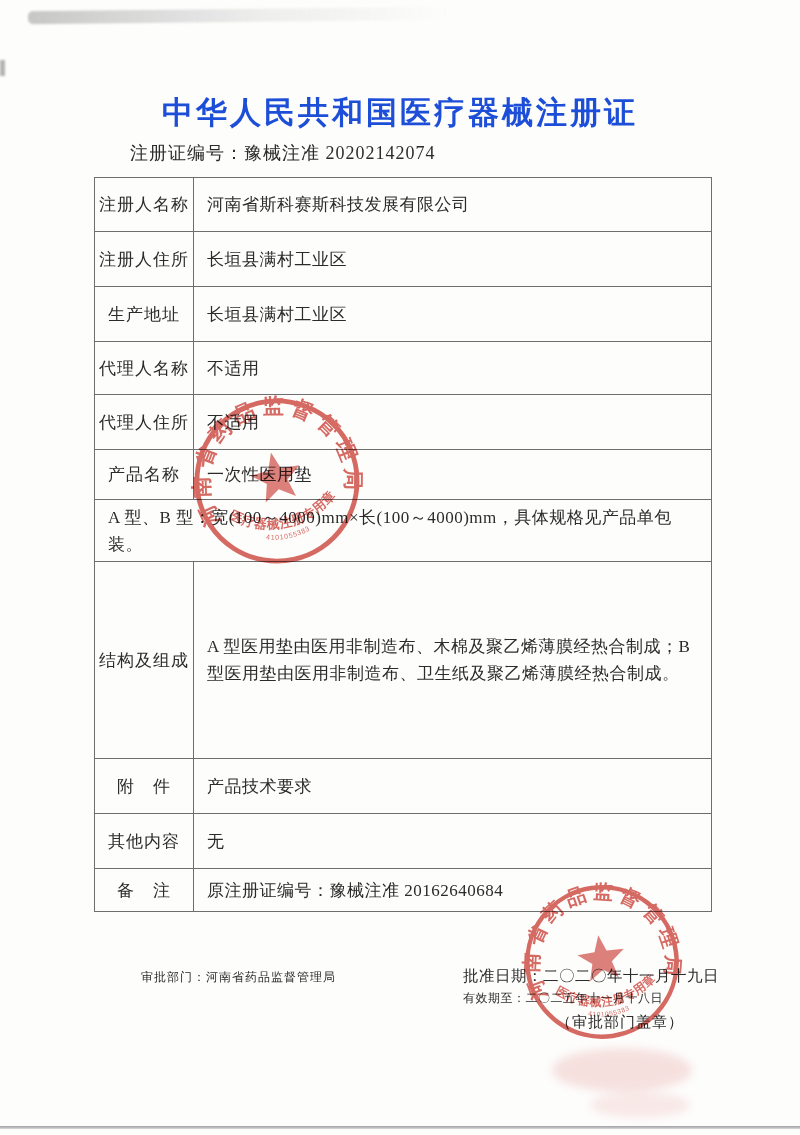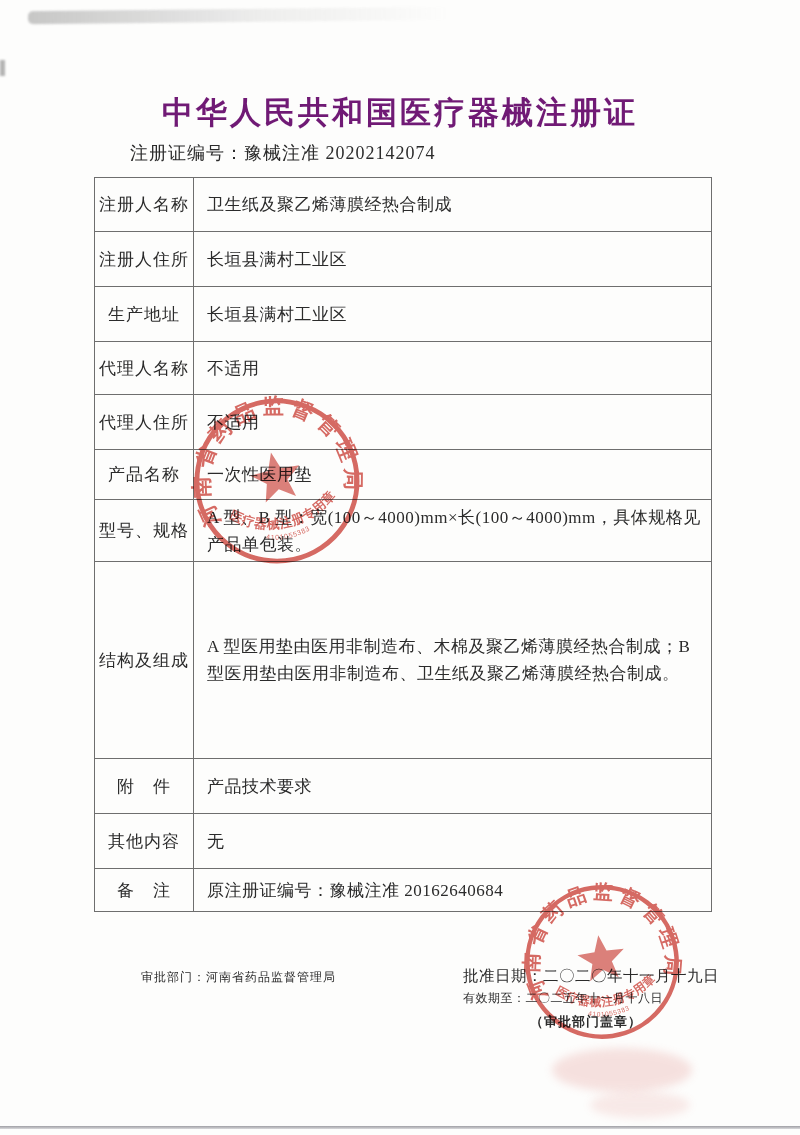--- a/index.html
+++ b/index.html
@@ -24,21 +24,21 @@
     position:absolute;left:0;top:1126px;width:800px;height:3px;
     background:linear-gradient(180deg,#9f9fa4,#d9d9dc);
   }
   .bleed{position:absolute;background:#d9736c;border-radius:50%;filter:blur(4px);}
   .bleed1{left:552px;top:1048px;width:140px;height:44px;opacity:.20;}
   .bleed2{left:590px;top:1092px;width:100px;height:26px;opacity:.14;}
 
   
   .doc-title{
     position:absolute;left:0;top:92px;width:800px;text-align:center;
-    font-size:31px;font-weight:700;letter-spacing:3px;color:#701a75;
+    font-size:31px;font-weight:700;letter-spacing:3px;color:#1d4ed8;
   }
   .cert-line{
     position:absolute;left:130px;top:141px;font-size:18px;letter-spacing:1px;
   }
 
   
   .cert-table{
     position:absolute;left:94px;top:177px;width:618px;
     border:1px solid #6e6e6e;box-sizing:border-box;
   }
@@ -51,21 +51,21 @@
   }
   .tvalue{
     flex:1;display:flex;align-items:center;box-sizing:border-box;
     padding:4px 10px 4px 13px;font-size:17px;line-height:27px;letter-spacing:.5px;
   }
 
   
   .f-dept{position:absolute;left:141px;top:969px;font-size:12px;letter-spacing:1px;}
   .f-date{position:absolute;left:463px;top:966px;font-size:15.5px;letter-spacing:.5px;}
   .f-valid{position:absolute;left:463px;top:990px;font-size:12px;letter-spacing:.5px;}
-  .f-sealnote{position:absolute;left:530px;top:1013px;font-size:13px;letter-spacing:1px;font-weight:bold;}
+  .f-sealnote{position:absolute;left:556px;top:1013px;font-size:15px;letter-spacing:1px;}
 
   
   .seal{position:absolute;mix-blend-mode:multiply;opacity:.82;}
   .seal-arc{font-size:24px;letter-spacing:7px;fill:#cf4a42;font-weight:700;
     font-family:"Liberation Sans","DejaVu Sans",sans-serif;}
   .seal-banner{font-size:14.5px;letter-spacing:.5px;fill:#cf4a42;font-weight:700;
     font-family:"Liberation Sans","DejaVu Sans",sans-serif;}
   .seal-num{font-size:8px;letter-spacing:.8px;fill:#cf4a42;
     font-family:"Liberation Sans","DejaVu Sans",sans-serif;}
 </style>
@@ -79,21 +79,21 @@
   <div class="bleed bleed1"></div>
   <div class="bleed bleed2"></div>
   <div class="scan-bottom-line"></div>
 
   <div class="doc-title">中华人民共和国医疗器械注册证</div>
   <div class="cert-line">注册证编号：豫械注准 20202142074</div>
 
   <div class="cert-table">
     <div class="trow" style="height:53px">
       <div class="tlabel">注册人名称</div>
-      <div class="tvalue">卫生纸及聚乙烯薄膜经热合制成</div>
+      <div class="tvalue">河南省斯科赛斯科技发展有限公司</div>
     </div>
     <div class="trow" style="height:55px">
       <div class="tlabel">注册人住所</div>
       <div class="tvalue">长垣县满村工业区</div>
     </div>
     <div class="trow" style="height:55px">
       <div class="tlabel">生产地址</div>
       <div class="tvalue">长垣县满村工业区</div>
     </div>
     <div class="trow" style="height:53px">
@@ -102,21 +102,20 @@
     </div>
     <div class="trow" style="height:55px">
       <div class="tlabel">代理人住所</div>
       <div class="tvalue">不适用</div>
     </div>
     <div class="trow" style="height:50px">
       <div class="tlabel">产品名称</div>
       <div class="tvalue">一次性医用垫</div>
     </div>
     <div class="trow" style="height:62px">
-      <div class="tlabel">型号、规格</div>
       <div class="tvalue">A 型、B 型：宽(100～4000)mm×长(100～4000)mm，具体规格见产品单包装。</div>
     </div>
     <div class="trow" style="height:197px">
       <div class="tlabel">结构及组成</div>
       <div class="tvalue">A 型医用垫由医用非制造布、木棉及聚乙烯薄膜经热合制成；B 型医用垫由医用非制造布、卫生纸及聚乙烯薄膜经热合制成。</div>
     </div>
     <div class="trow" style="height:55px">
       <div class="tlabel">附　件</div>
       <div class="tvalue">产品技术要求</div>
     </div>

